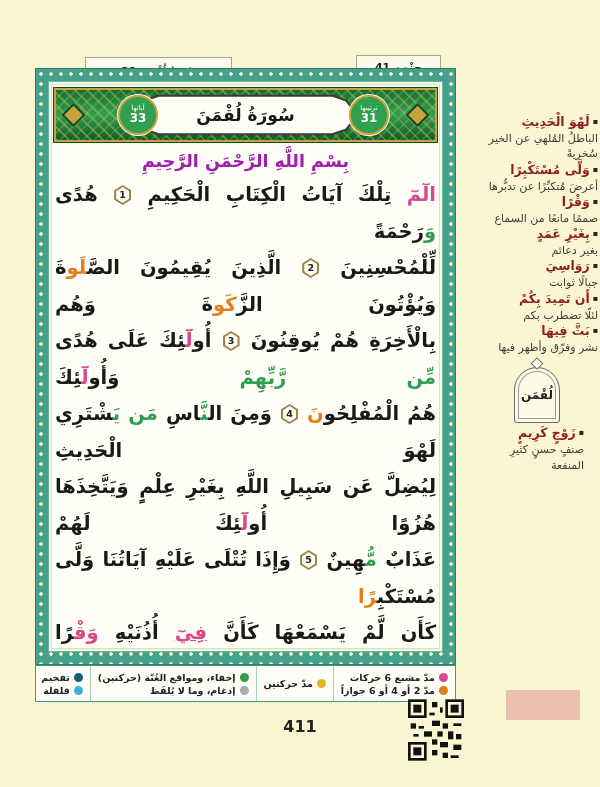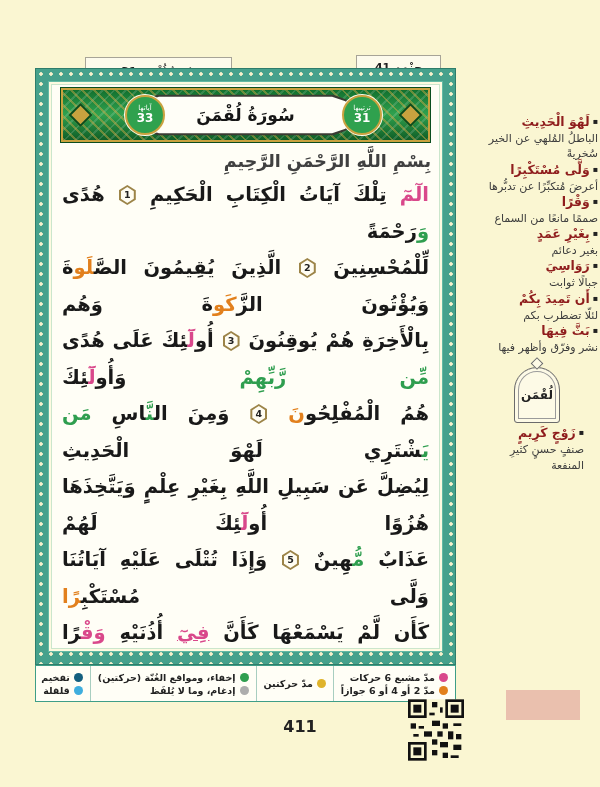--- a/index.html
+++ b/index.html
@@ -21,21 +21,21 @@
     padding:12px;z-index:2;
     background-color:#46A18C;
     background-image:radial-gradient(circle,#F7F0CB 1.5px,rgba(0,0,0,0) 2px);
     background-size:10px 10px;
     border:1px solid #2E7D6B;
   }
   .inner{
     width:100%;height:100%;box-sizing:border-box;background:#FFFEF6;
     border:1px solid #63B9A4;
     box-shadow:inset 0 0 0 2px #FDFAE0, inset 0 0 0 3px rgba(47,161,78,.25);
-    padding:5px 11px;overflow:hidden;
+    padding:5px 4px;overflow:hidden;
   }
   
   .banner{
     position:relative;height:54px;margin:1px 1px 3px;box-sizing:border-box;
     background:
       repeating-linear-gradient(45deg, rgba(209,172,72,.45) 0 2px, rgba(0,0,0,0) 2px 8px),
       repeating-linear-gradient(-45deg, rgba(255,255,255,.14) 0 2px, rgba(0,0,0,0) 2px 8px),
       linear-gradient(180deg,#12702E,#2FA14E 48%,#0F5E26);
     border:2px solid #C9A23F;box-shadow:0 0 0 1px #0A4D1E;
   }
@@ -52,22 +52,22 @@
     color:#fff;display:flex;flex-direction:column;align-items:center;justify-content:center;
     line-height:1.15;box-sizing:border-box;z-index:3;}
   .badge .blabel{font-size:7px;}
   .badge .bvalue{font-size:12px;font-weight:bold;}
   .badge-ayat{left:62px;}
   .badge-order{right:46px;}
   .orn{position:absolute;top:50%;width:13px;height:13px;background:#C9A23F;
        border:2px solid #0A4D1E;transform:translateY(-50%) rotate(45deg);}
   .orn-l{left:9px;} .orn-r{right:9px;}
   
-  .basmala{font-size:17.5px;font-weight:bold;line-height:26px;
-           margin:6px 0 3px;color:#404040;}
+  .basmala{text-align:center;font-size:17.5px;font-weight:bold;line-height:26px;
+           margin:6px 0 3px;color:#a21caf;}
   .quran{direction:rtl;padding:0 2px;}
   .qline{text-align:justify;text-align-last:justify;line-height:36.5px;
          font-size:19.5px;font-weight:bold;color:#191919;white-space:normal;}
   .ayah{display:inline-flex;width:17px;height:20px;vertical-align:-4px;position:relative;
         margin:0 1px;background:#9C8448;
         clip-path:polygon(50% 0,100% 26%,100% 74%,50% 100%,0 74%,0 26%);}
   .ayah b{position:absolute;inset:2px;background:#FFFDF2;
         clip-path:polygon(50% 0,100% 26%,100% 74%,50% 100%,0 74%,0 26%);
         display:flex;align-items:center;justify-content:center;
         font-size:9.5px;font-weight:bold;color:#222;}

